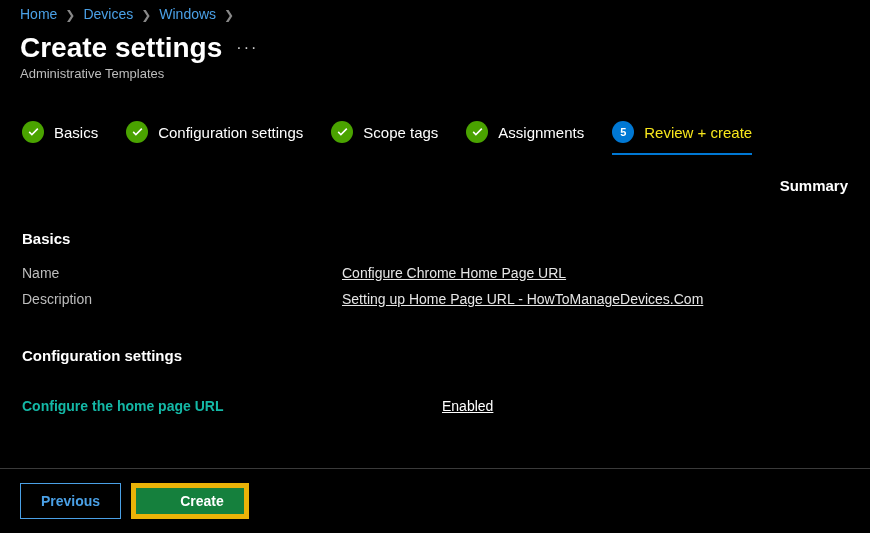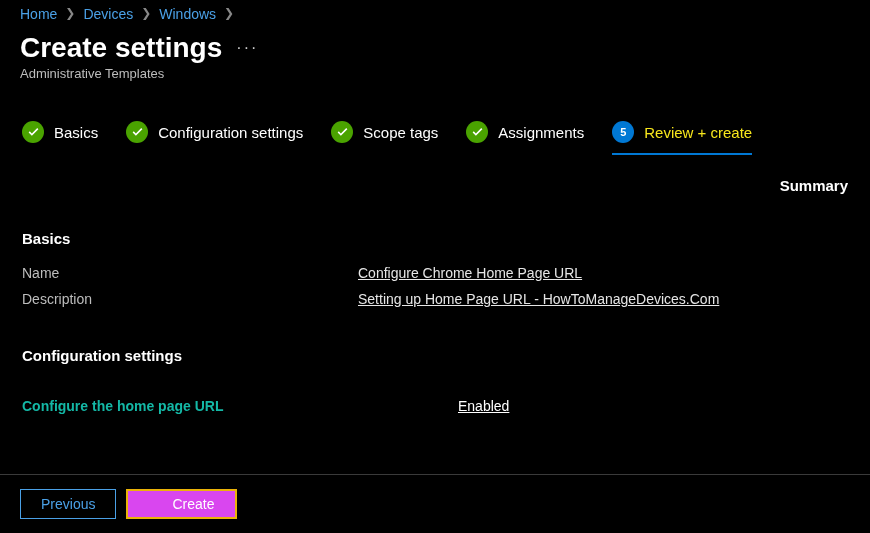--- a/index.html
+++ b/index.html
@@ -7,21 +7,21 @@
       background: #000;
       color: #fff;
       font-family: 'Segoe UI', Arial, sans-serif;
       font-size: 14px;
       width: 870px;
       height: 533px;
       position: relative;
     }
     .breadcrumb {
       display: flex;
-      align-items: flex-start;
+      align-items: flex-end;
       gap: 8px;
       padding: 6px 20px 4px 20px;
       font-size: 14px;
     }
     .breadcrumb-item { color: #4aa0e6; cursor: pointer; }
     .breadcrumb-sep { color: #888; font-size: 12px; }
     .title-row {
       display: flex;
       align-items: center;
       gap: 14px;
@@ -45,48 +45,49 @@
     .step-badge.done { background: #4aa300; color: #fff; }
     .step-badge.done svg { width: 13px; height: 13px; }
     .step-badge.active { background: #0078d4; color: #fff; font-size: 11px; }
     .step-label { color: #fff; font-size: 15px; }
     .step.active { border-bottom: 2px solid #0078d4; padding-bottom: 10px; margin-bottom: -12px; }
     .step.active .step-label { color: #f8e71c; font-weight: 400; }
     .content { padding: 14px 22px 0 22px; }
     .sec-head { font-weight: 600; font-size: 15px; color: #fff; margin-top: 14px; margin-bottom: 14px; }
     .sec-head.summary { margin-top: 8px; margin-bottom: 36px; text-align: right; }
     .sec-head.basics { margin-bottom: 18px; }
-    .row { display: flex; margin-bottom: 10px; gap: 16px; }
+    .row { display: flex; margin-bottom: 10px; }
     .row .label { width: 320px; color: #bdbdbd; font-size: 14px; }
     .row .value { color: #e6e6e6; font-size: 14px; text-decoration: underline; }
     .row.bold .label { color: #14b8a6; font-weight: 700; }
     .row.bold .value { color: #fff; }
     .config-head { font-weight: 600; font-size: 15px; margin-top: 40px; margin-bottom: 34px; }
     .footer {
       position: absolute;
       bottom: 0; left: 0; right: 0;
       border-top: 1px solid #3a3a3a;
       padding: 14px 20px;
       display: flex;
       gap: 10px;
     }
     .btn {
       padding: 5px 20px;
       font-size: 14px;
       cursor: pointer;
       font-family: inherit;
+      font-weight: bold;
     }
     .btn-outline {
       background: transparent;
       border: 1px solid #4aa0e6;
       color: #4aa0e6;
     }
     .btn-primary {
-      background: #d946ef;
-      border: 2px solid #eab308;
+      background: #15803d;
+      border: 5px solid #eab308;
       color: #fff;
       padding-left: 44px;
     }
   </style>
 </head>
 <body>
 
 <div class="breadcrumb">
   <span class="breadcrumb-item">Home</span>
   <span class="breadcrumb-sep">❯</span>

